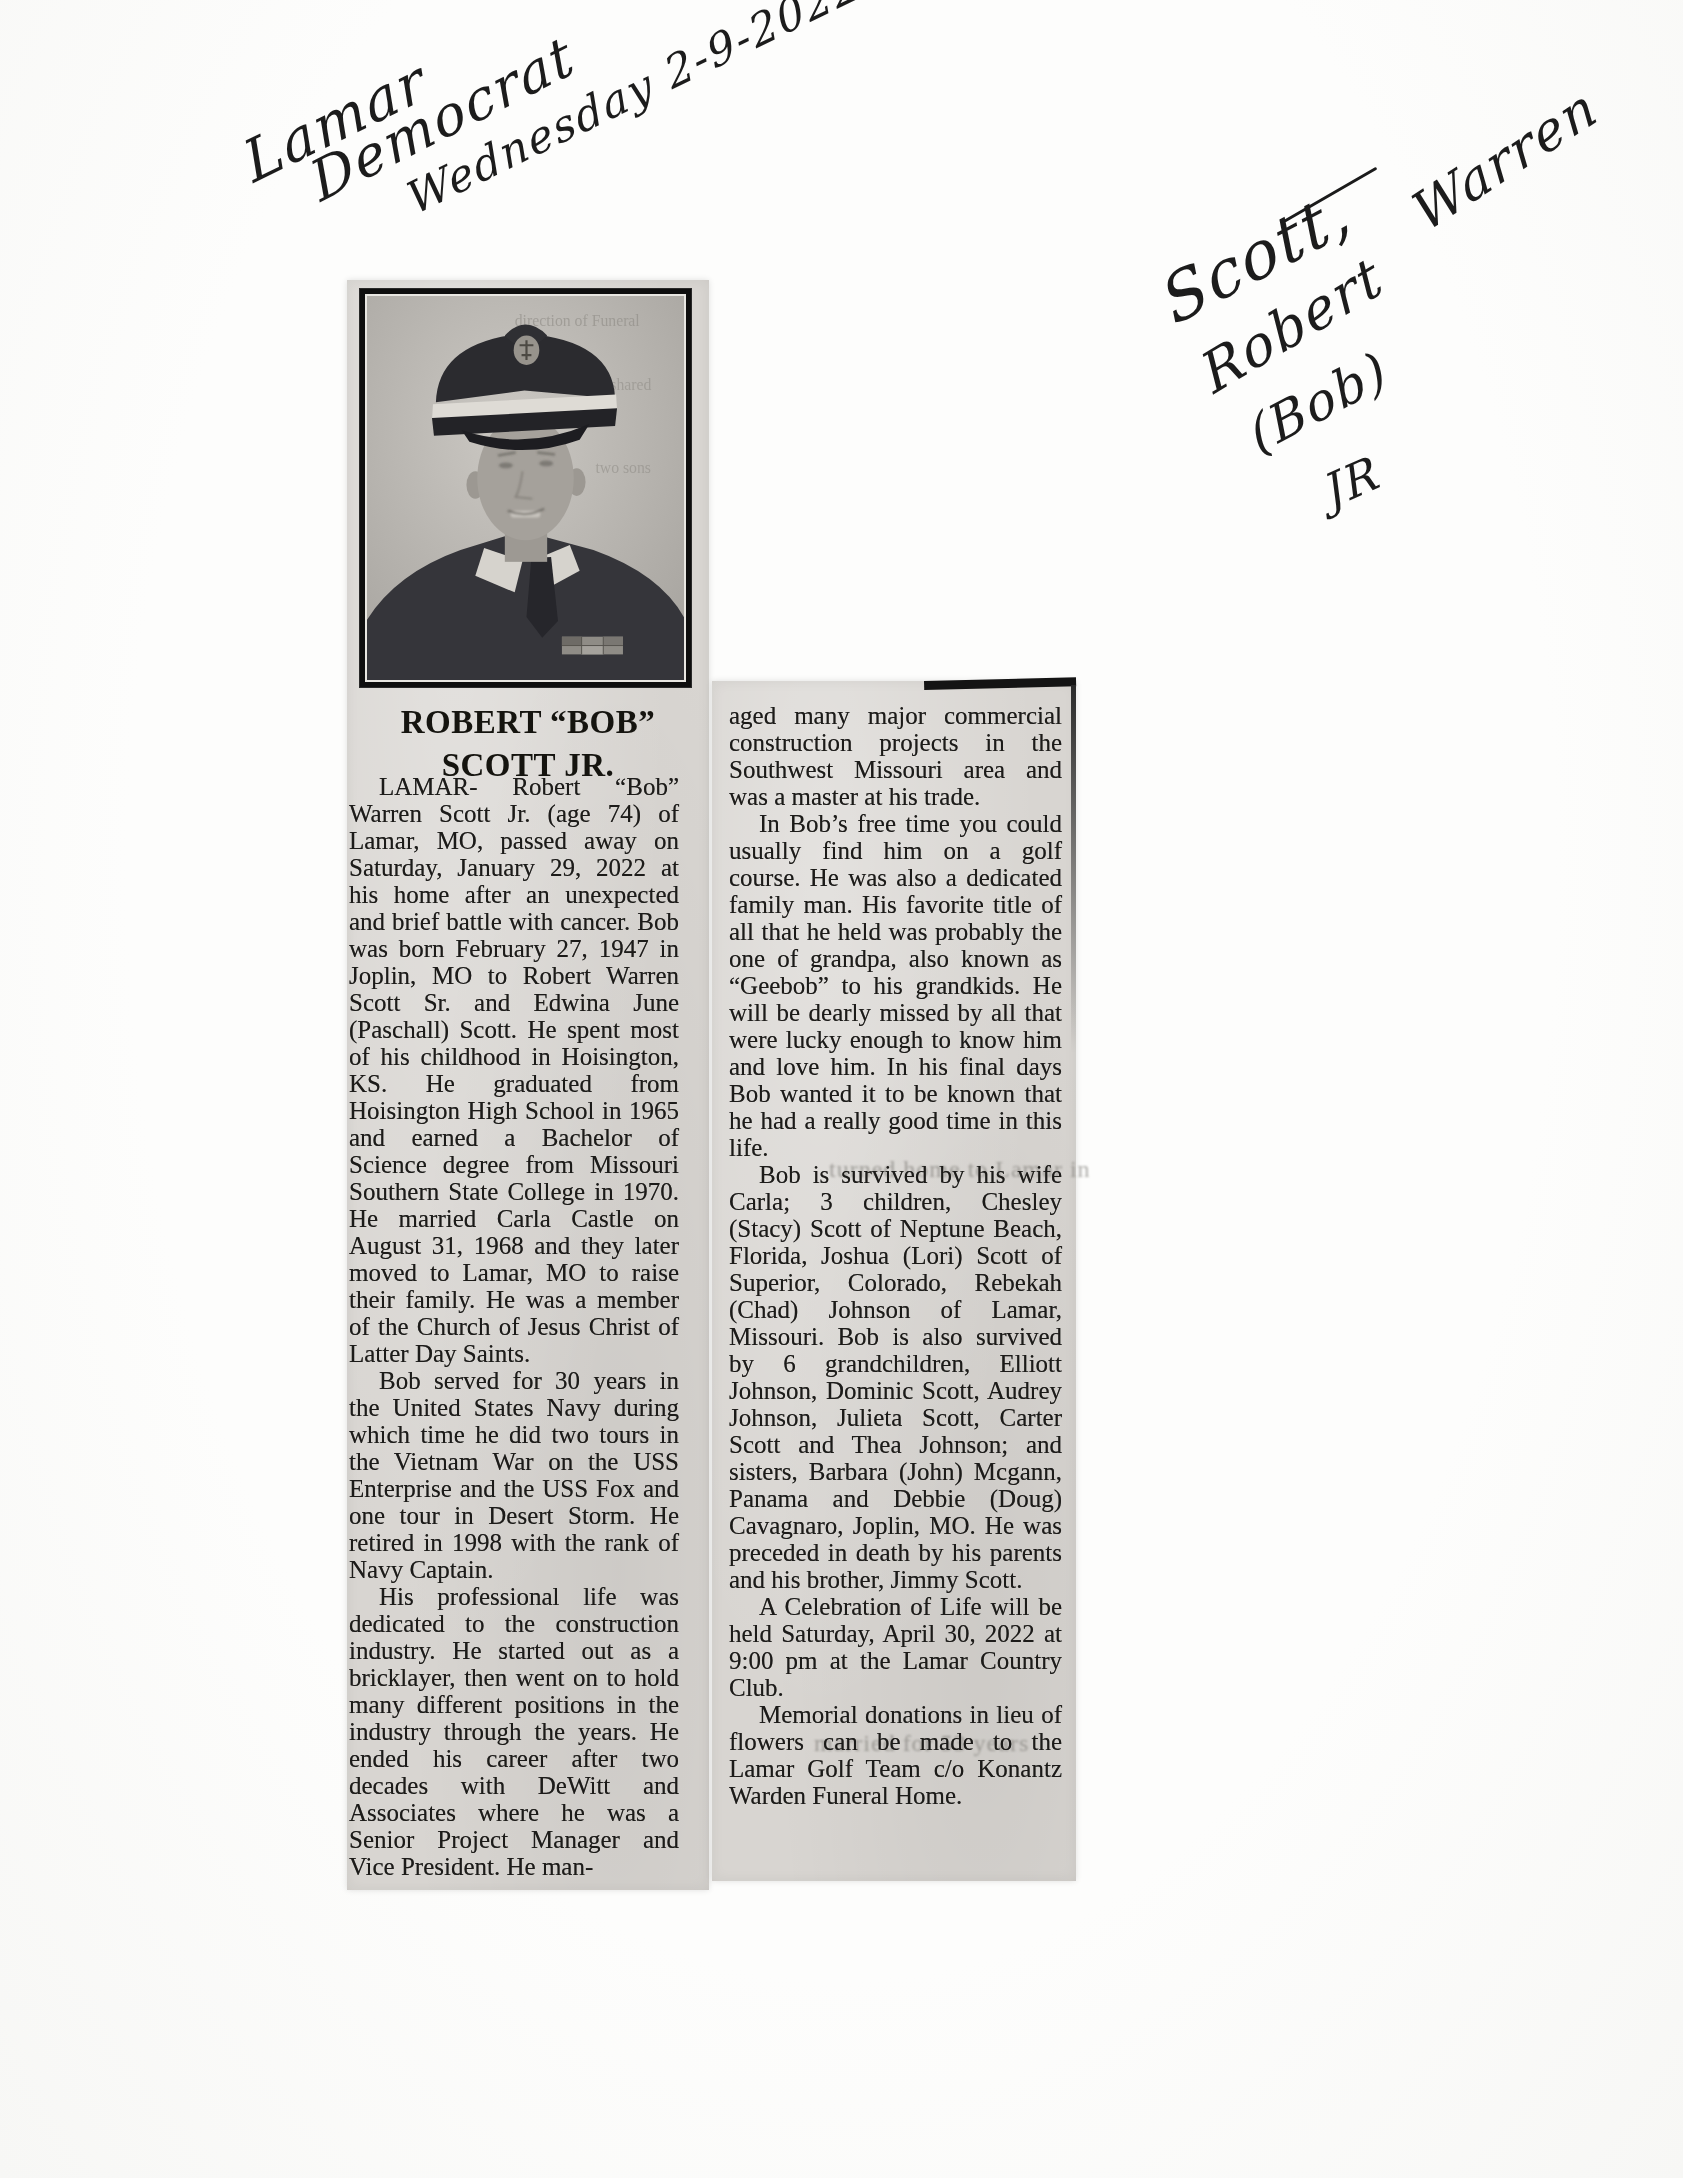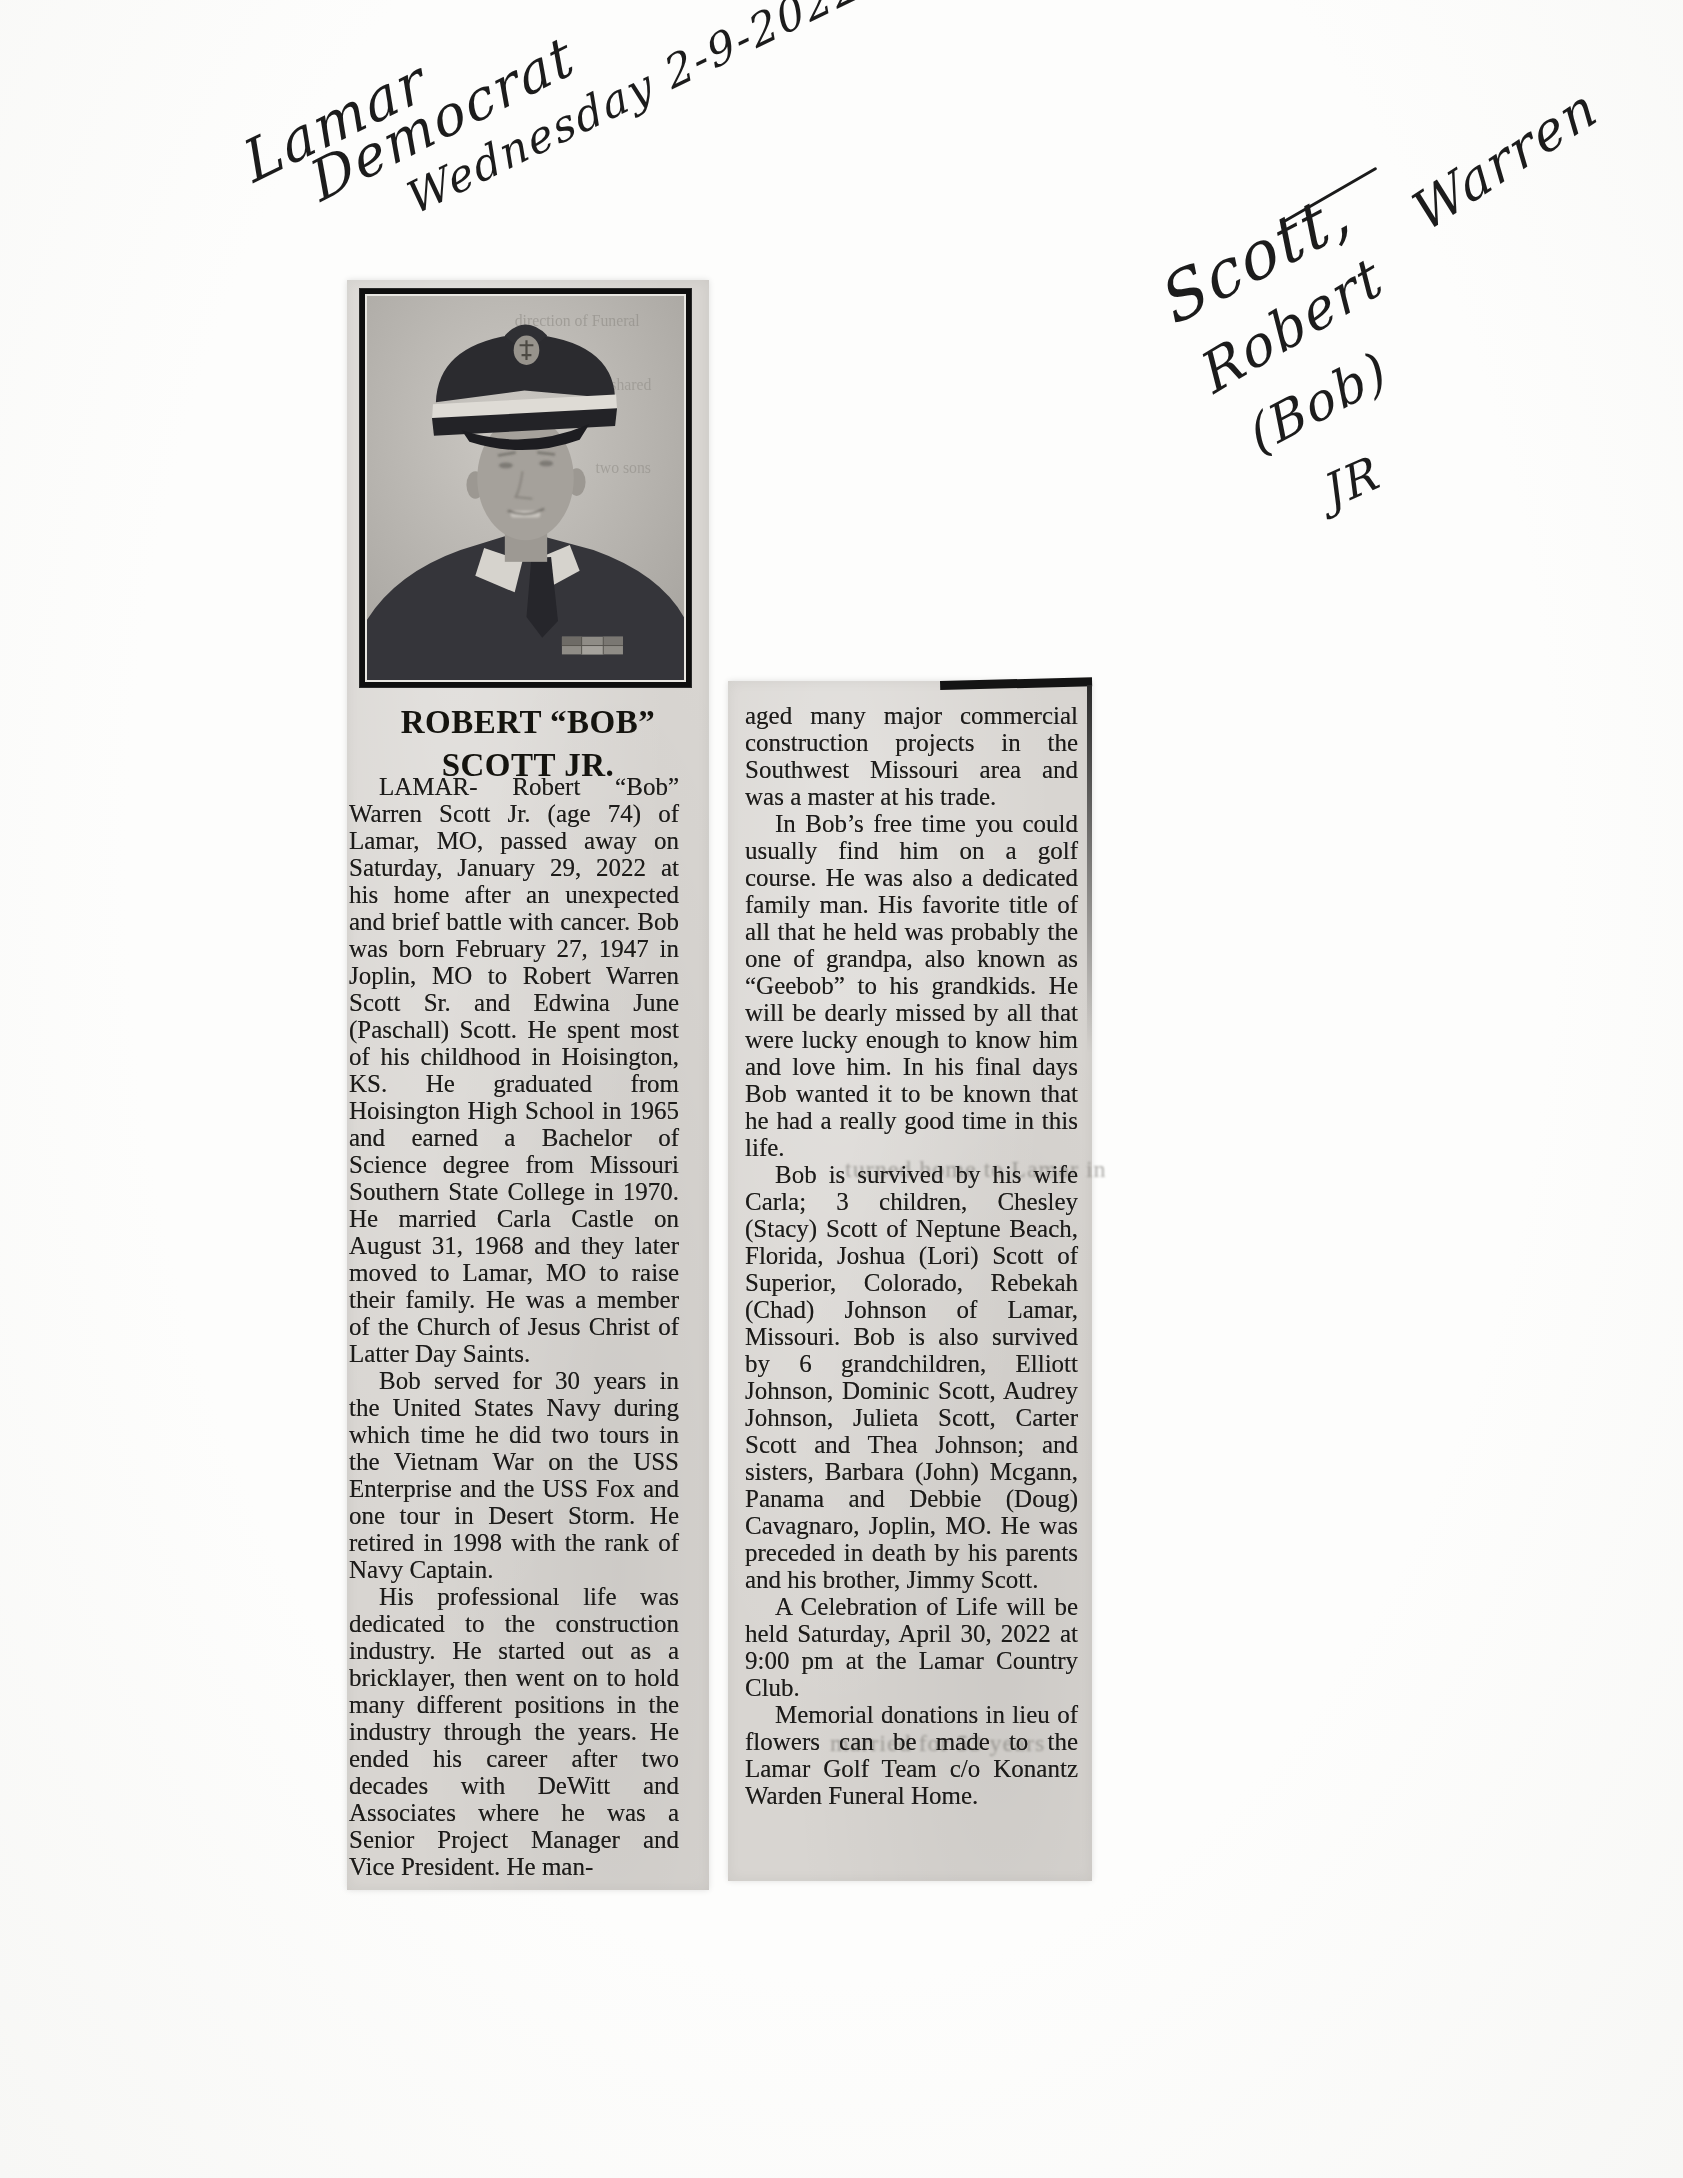--- a/index.html
+++ b/index.html
@@ -36,21 +36,21 @@
   
   .clip{
     position:absolute;
     background:
       radial-gradient(ellipse at 30% 15%, rgba(255,255,255,.30), transparent 60%),
       radial-gradient(ellipse at 75% 80%, rgba(0,0,0,.05), transparent 55%),
       #d8d5d1;
     box-shadow:0 0 6px rgba(0,0,0,.12), inset 0 0 14px rgba(0,0,0,.06);
   }
   .clip-left{left:347px;top:280px;width:362px;height:1610px;}
-  .clip-right{left:728px;top:681px;width:364px;height:1200px;text-decoration:underline;}
+  .clip-right{left:712px;top:681px;width:364px;height:1200px;text-decoration:underline;}
 
   .clip-top-sliver{
     position:absolute;left:212px;top:0;width:152px;height:9px;
     background:#141414;transform:rotate(-1.4deg);transform-origin:left top;
   }
   .clip-right-edge{
     position:absolute;right:0;top:4px;width:5px;height:368px;
     background:linear-gradient(to bottom,#2a2a2a,rgba(42,42,42,0));
   }
 

